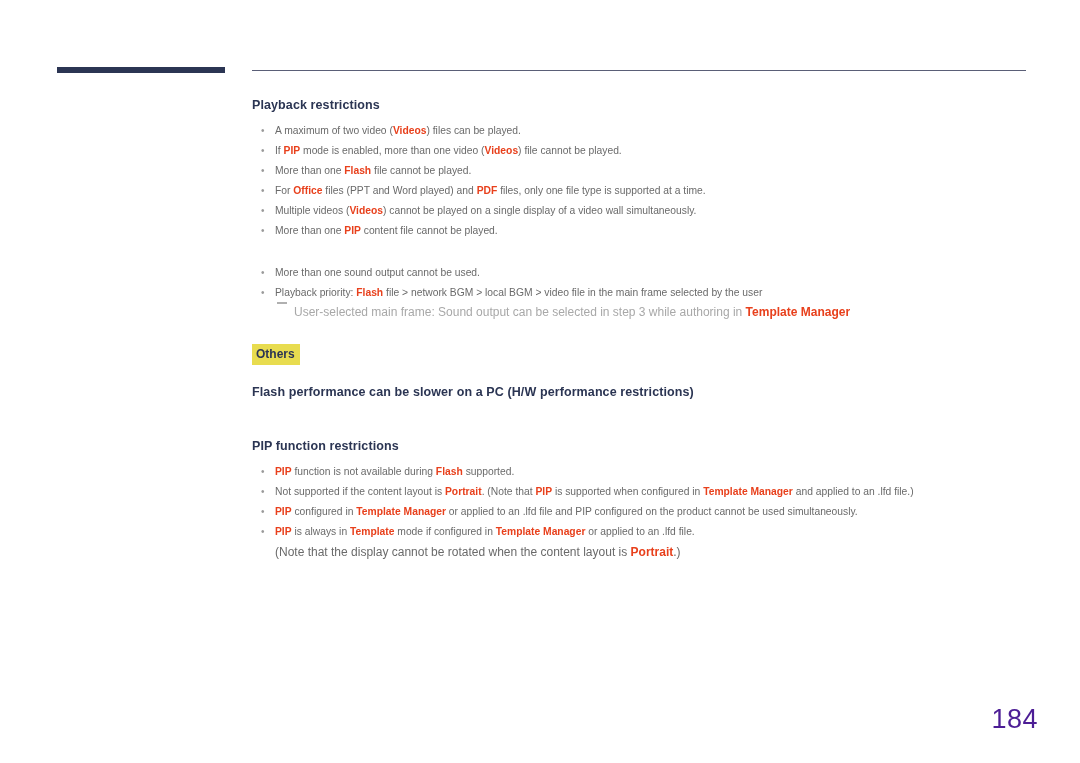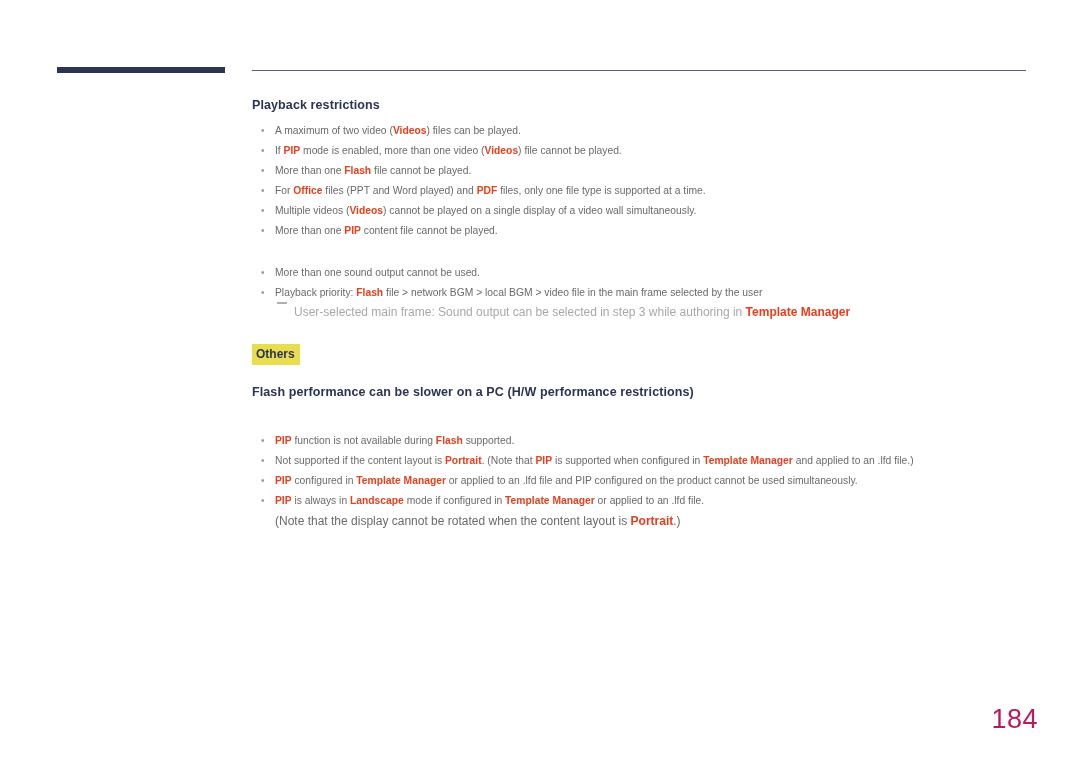--- a/index.html
+++ b/index.html
@@ -120,33 +120,33 @@
     display: inline-block;
     background: #e8dc4f;
     color: #2b3553;
     font-size: 12px;
     font-weight: bold;
     padding: 2px 5px 3px 4px;
     line-height: 16px;
   }
 
   h3.heading-spaced {
-    margin-bottom: 8px;
+    margin-bottom: 16px;
   }
   .gap-after-heading {
     height: 24px;
   }
 
   
   .page-number {
     position: absolute;
     right: 42px;
     bottom: 28px;
     font-size: 27px;
-    color: #be185d;
+    color: #4c1d95;
     font-family: "Liberation Sans", sans-serif;
     letter-spacing: 0.5px;
     margin-top: 14px;
   }
 </style>
 </head>
 <body>
 
 <div class="page-header">
   <div class="header-bar-navy"></div>
@@ -178,24 +178,25 @@
   </div>
 
   <div class="others-wrap">
     <span class="others-title">Others</span>
   </div>
 
   <h3 class="section-heading heading-spaced">Flash performance can be slower on a PC (H/W performance restrictions)</h3>
   <div class="gap-after-heading"></div>
 
   <div class="block">
+    <h3 class="section-heading">PIP function restrictions</h3>
     <ul class="bullets" id="list-pip">
         <li><span class="dot">•</span><span class="hl">PIP</span><span> function is not available during </span><span class="hl">Flash</span><span> supported.</span></li>
         <li><span class="dot">•</span><span>Not supported if the content layout is </span><span class="hl">Portrait</span><span>.  (Note that </span><span class="hl">PIP</span><span> is supported when configured in </span><span class="hl">Template Manager</span><span> and applied to an .lfd file.)</span></li>
         <li><span class="dot">•</span><span class="hl">PIP</span><span> configured in </span><span class="hl">Template Manager</span><span> or applied to an .lfd file and PIP configured on the product cannot be used simultaneously.</span></li>
-        <li><span class="dot">•</span><span class="hl">PIP</span><span> is always in </span><span class="hl">Landscape</span><span> mode if configured in </span><span class="hl">Template Manager</span><span> or applied to an .lfd file.</span></li>
+        <li><span class="dot">•</span><span class="hl">PIP</span><span> is always in </span><span class="hl">Template</span><span> mode if configured in </span><span class="hl">Template Manager</span><span> or applied to an .lfd file.</span></li>
       </ul>
     <div class="cont-line" style="padding-left:23px;" id="pip-continuation"><span>(Note that the display cannot be rotated when the content layout is </span><span class="hl">Portrait</span><span>.)</span></div>
   </div>
 
 </div>
 
 <div class="page-number">184</div>
 
 </body></html>

